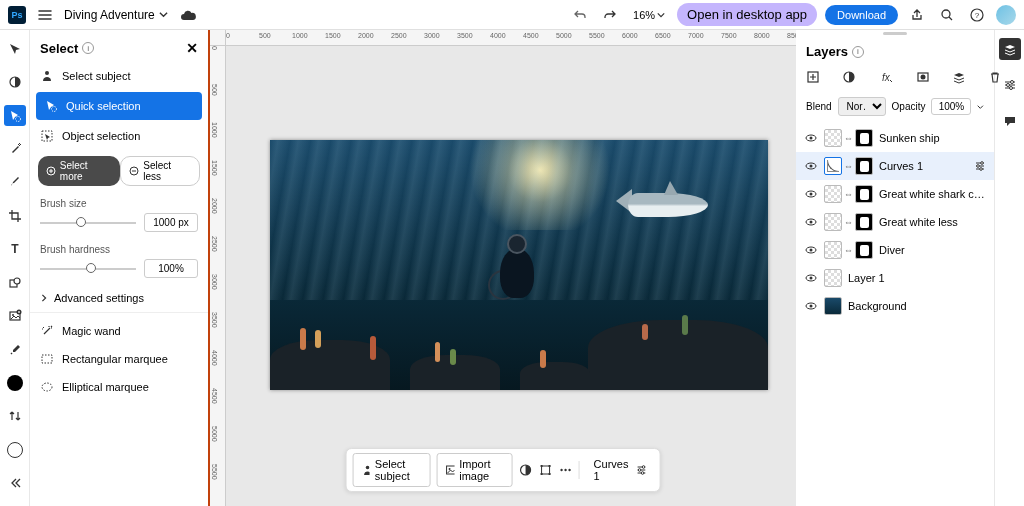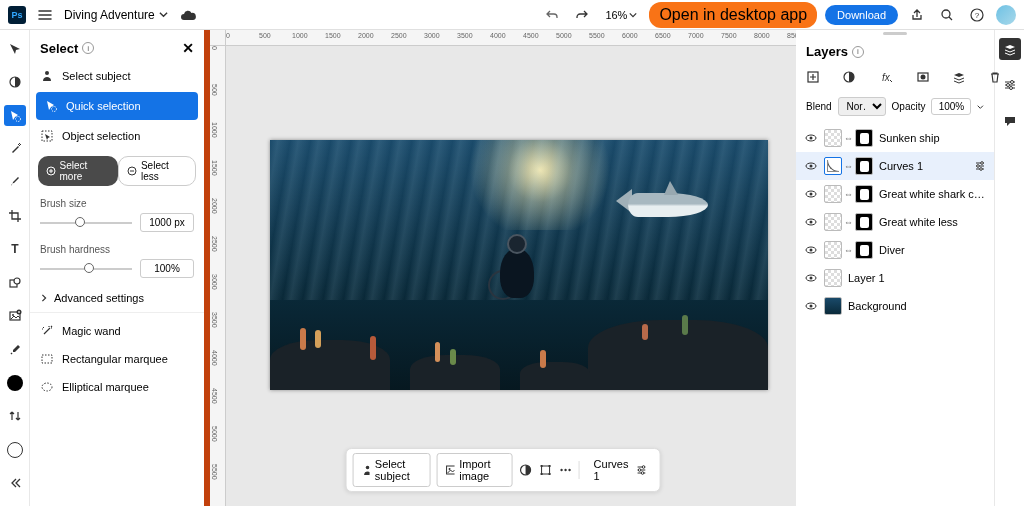--- a/index.html
+++ b/index.html
@@ -6,34 +6,34 @@
 body { width: 1024px; height: 506px; overflow: hidden; background: #fff; position: relative; }
 
 .topbar { height: 30px; display: flex; align-items: center; padding: 0 8px; border-bottom: 1px solid #e0e0e0; gap: 8px; }
 .topbar .ps-logo { width: 18px; height: 18px; background: #001e36; color: #31a8ff; border-radius: 3px; display: flex; align-items: center; justify-content: center; font-size: 9px; font-weight: bold; }
 .topbar .menu-icon { cursor: pointer; }
 .topbar .doc-title { font-size: 12px; display: flex; align-items: center; gap: 4px; cursor: pointer; }
 .topbar .cloud-icon { margin-left: 4px; }
 .topbar .spacer { flex: 1; }
 .topbar .icon-btn { width: 22px; height: 22px; display: flex; align-items: center; justify-content: center; cursor: pointer; color: #333; }
 .topbar .zoom { font-size: 11px; padding: 2px 4px; cursor: pointer; display: flex; align-items: center; gap: 2px; }
-.topbar .open-desktop { background: #f97316; border-radius: 12px; padding: 4px 10px; font-size: 16px; cursor: pointer; }
+.topbar .open-desktop { background: #c4b5fd; border-radius: 12px; padding: 4px 10px; font-size: 13px; cursor: pointer; }
 .topbar .download-btn { background: #1473e6; color: white; border-radius: 12px; padding: 4px 12px; font-size: 11px; cursor: pointer; }
 .topbar .avatar { width: 20px; height: 20px; border-radius: 50%; background: linear-gradient(135deg,#6ec1e4,#a8d8ea); }
 
 .main { display: flex; height: 476px; }
 
 .left-tools { width: 30px; background: #fff; border-right: 1px solid #e8e8e8; display: flex; flex-direction: column; align-items: center; padding-top: 8px; gap: 12px; }
 .left-tools .tool { width: 22px; height: 22px; display: flex; align-items: center; justify-content: center; cursor: pointer; border-radius: 3px; color: #333; }
 .left-tools .tool.active { background: #1473e6; color: #fff; }
 .left-tools .circle-filled { width: 16px; height: 16px; border-radius: 50%; background: #000; }
 .left-tools .circle-outline { width: 16px; height: 16px; border-radius: 50%; border: 1.5px solid #333; }
 .left-tools .collapse { margin-top: auto; margin-bottom: 12px; }
 
-.select-panel { width: 180px; background: #fff; border-right: 6px solid #c2410c; display: flex; flex-direction: column; font-size: 11px; }
+.select-panel { width: 180px; background: #fff; border-right: 2px solid #c2410c; display: flex; flex-direction: column; font-size: 11px; }
 .select-panel .panel-header { display: flex; align-items: center; padding: 10px 10px 6px; font-weight: 600; font-size: 13px; }
 .select-panel .panel-header .info { margin-left: 4px; width: 12px; height: 12px; border: 1px solid #999; border-radius: 50%; font-size: 8px; display: flex; align-items: center; justify-content: center; color: #999; }
 .select-panel .panel-header .close-x { margin-left: auto; cursor: pointer; font-size: 14px; }
 .select-panel .tool-item { display: flex; align-items: center; gap: 8px; padding: 7px 10px; cursor: pointer; }
 .select-panel .tool-item .ti-icon { width: 14px; height: 14px; display: flex; align-items: center; justify-content: center; }
 .select-panel .tool-item.active { background: #1473e6; color: #fff; border-radius: 4px; margin: 2px 6px; padding: 7px 8px; }
 .select-panel .sub-options { display: flex; gap: 0; padding: 6px 8px; }
 .select-panel .chip { display: flex; align-items: center; gap: 4px; padding: 3px 8px; border-radius: 10px; font-size: 10px; cursor: pointer; }
 .select-panel .chip.dark { background: #4a4a4a; color: #fff; }
 .select-panel .chip.light { border: 1px solid #ccc; background: #fff; }

